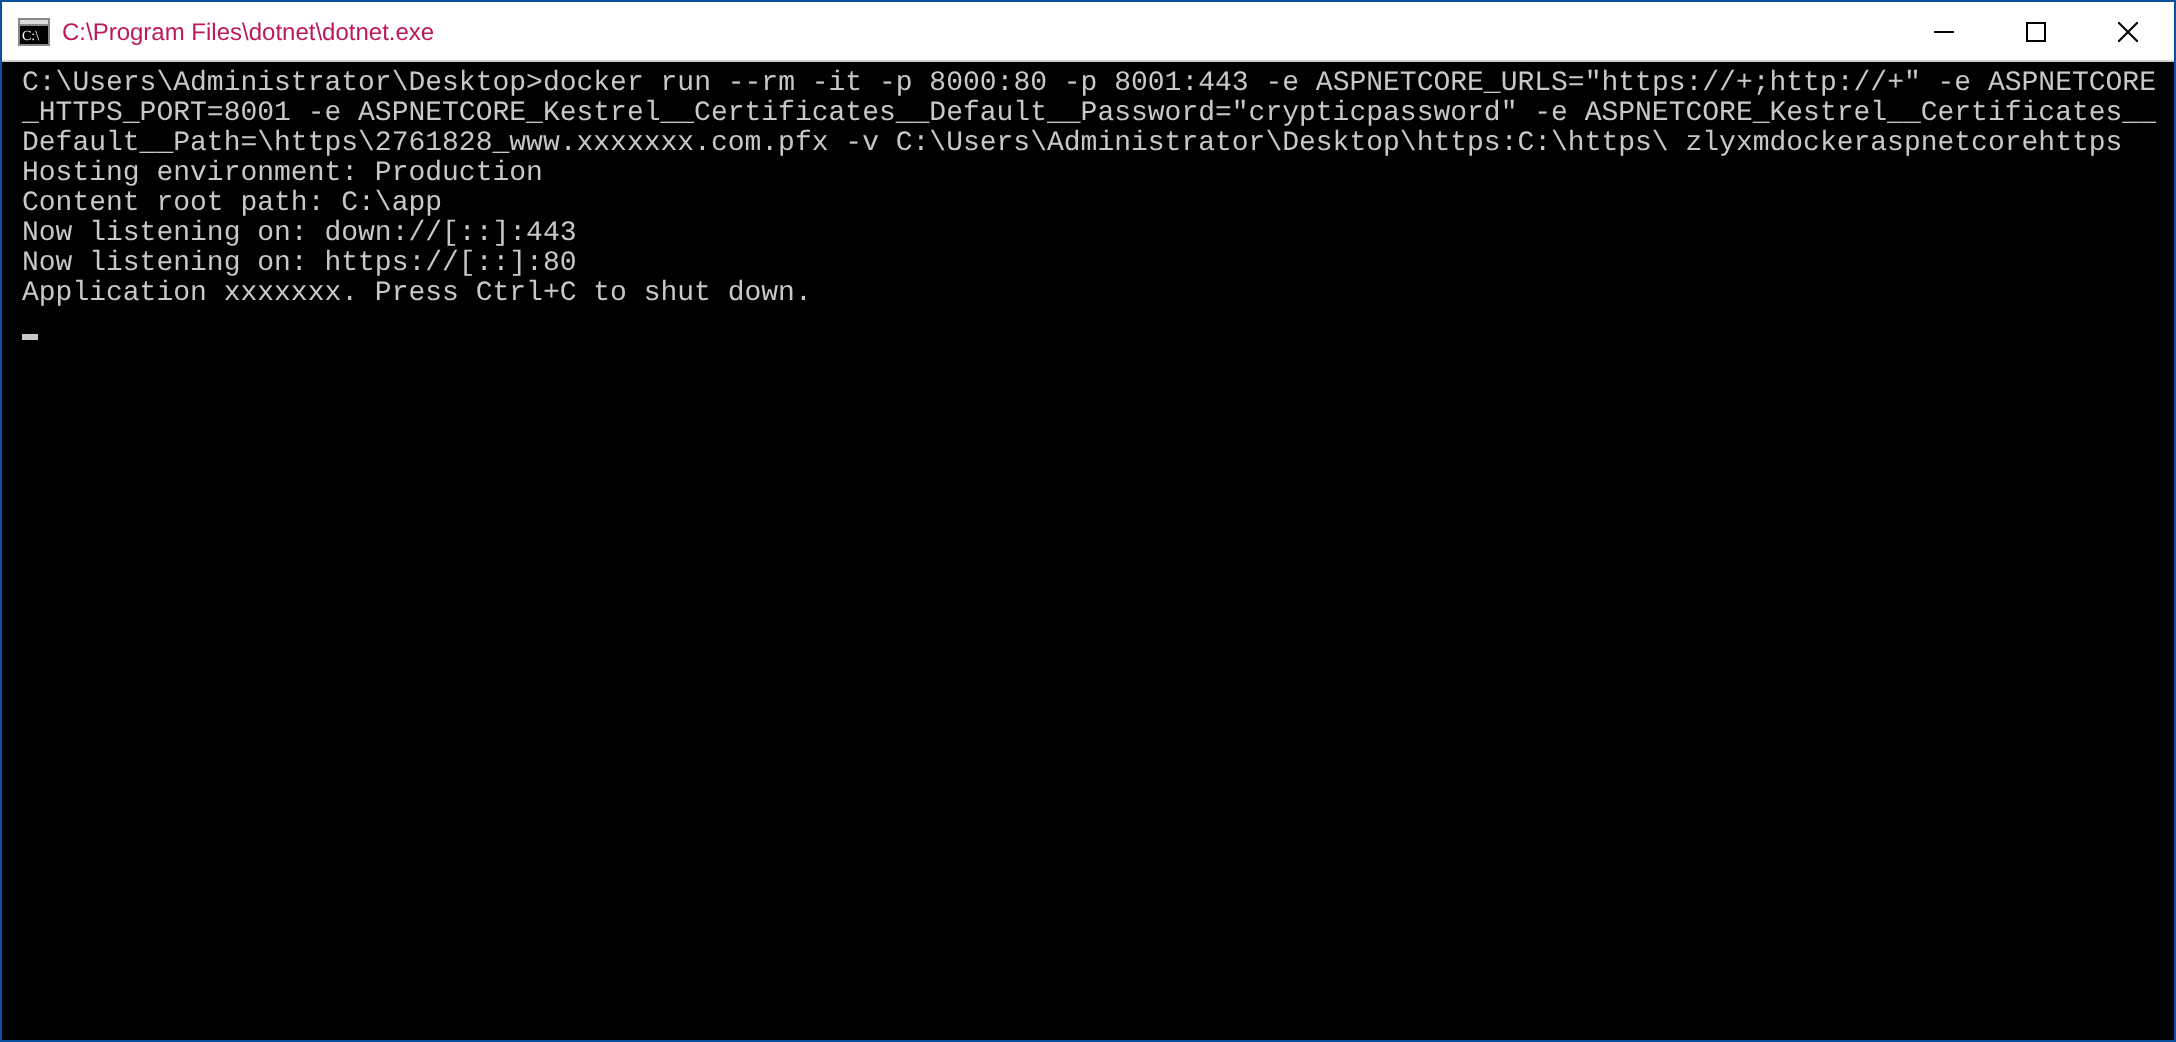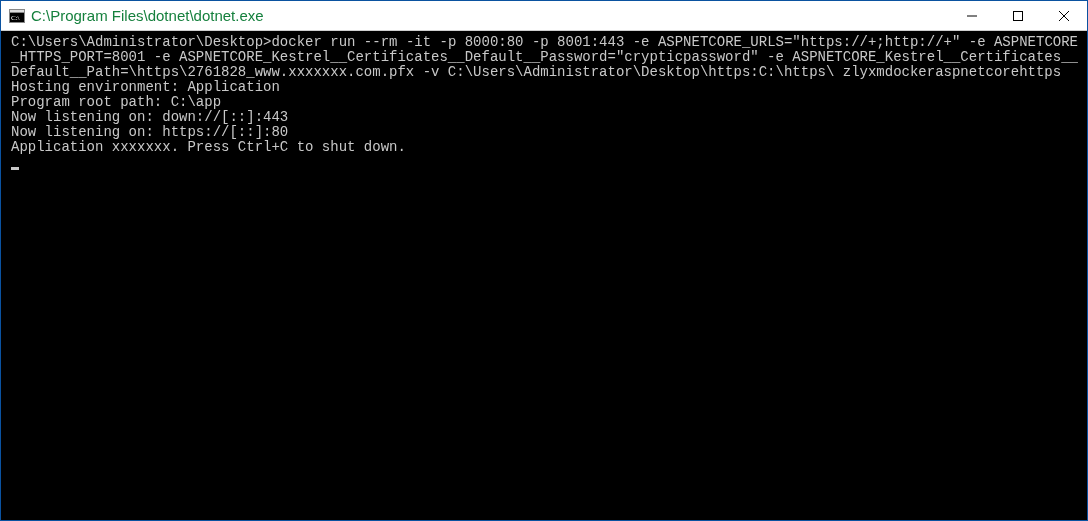--- a/index.html
+++ b/index.html
@@ -18,22 +18,22 @@
     user-select: none;
   }
   .titlebar .icon {
     width: 16px; height: 16px;
     margin: 0 6px 0 8px;
     display: flex; align-items: center; justify-content: center;
   }
   .titlebar .icon svg { display: block; }
   .titlebar .title {
     flex: 0 1 auto;
-    font-size: 15px;
-    color: #15803d;
+    font-size: 12px;
+    color: #be185d;
     white-space: nowrap;
   }
   .titlebar .spacer { flex: 1 1 auto; }
   .titlebar .controls { display: flex; height: 100%; }
   .titlebar .ctrl {
     width: 46px; height: 100%;
     display: flex; align-items: center; justify-content: center;
     font-family: "Segoe UI", sans-serif;
     font-size: 11px; color: #000;
   }
@@ -90,19 +90,19 @@
       <div class="ctrl close" title="close">
         <svg width="10" height="10" viewBox="0 0 10 10">
           <line x1="0" y1="0" x2="10" y2="10" stroke="currentColor" stroke-width="1"></line>
           <line x1="10" y1="0" x2="0" y2="10" stroke="currentColor" stroke-width="1"></line>
         </svg>
       </div>
     </div>
   </div>
 
   <div class="console"><span>C:\Users\Administrator\Desktop&gt;</span><span>docker run --rm -it -p 8000:80 -p 8001:443 -e ASPNETCORE_URLS="https://+;http://+" -e ASPNETCORE_HTTPS_PORT=8001 -e ASPNETCORE_Kestrel__Certificates__Default__Password="crypticpassword" -e ASPNETCORE_Kestrel__Certificates__Default__Path=\https\2761828_www.xxxxxxx.com.pfx -v C:\Users\Administrator\Desktop\https:C:\https\ zlyxmdockeraspnetcorehttps</span>
-<span>Hosting environment: Application</span>
-<span>Program root path: C:\app</span>
+<span>Hosting environment: Production</span>
+<span>Content root path: C:\app</span>
 <span>Now listening on: down://[::]:443</span>
 <span>Now listening on: https://[::]:80</span>
 <span>Application xxxxxxx. Press Ctrl+C to shut down.</span>
 <span class="cursor"></span></div>
 </div>
 
 </body></html>

